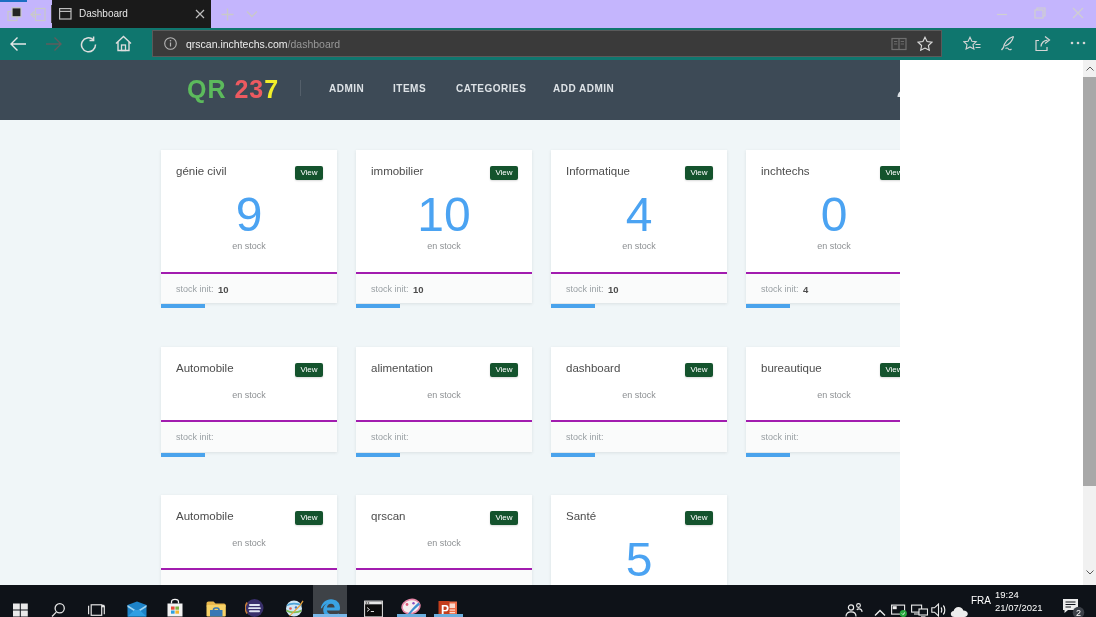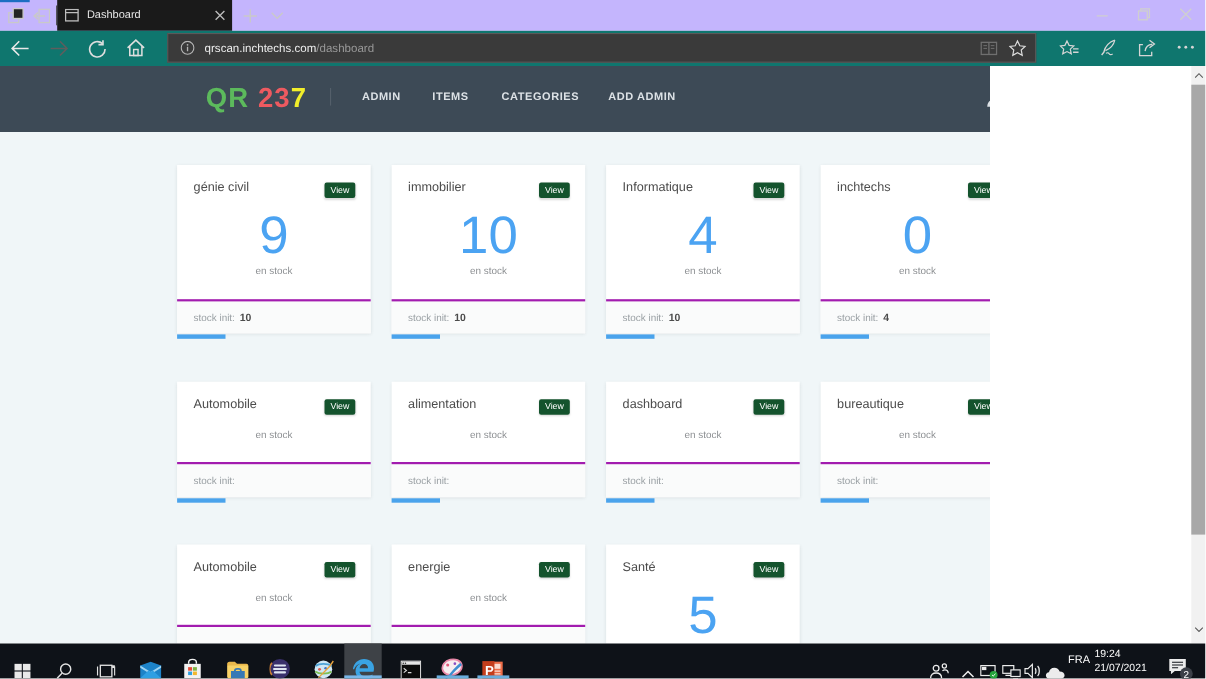--- a/index.html
+++ b/index.html
@@ -269,21 +269,21 @@
       <div class="bluebar" style="left:551px; top:393px;"></div>
       <div class="bluebar" style="left:746px; top:393px;"></div>
 
       <div class="card c-short" style="left:161px; top:435px; height:150px;">
         <div class="title">Automobile</div>
           <div class="view">View</div>
         <div class="instock">en stock</div>
         <div class="foot"></div>
       </div>
       <div class="card c-short" style="left:356px; top:435px; height:150px;">
-        <div class="title">energie</div>
+        <div class="title">qrscan</div>
           <div class="view">View</div>
         <div class="instock">en stock</div>
         <div class="foot"></div>
       </div>
       <div class="card c-tall" style="left:551px; top:435px; height:150px;">
         <div class="title">Santé</div>
           <div class="view">View</div>
         <div class="num">5</div>
       </div>
     </div>

